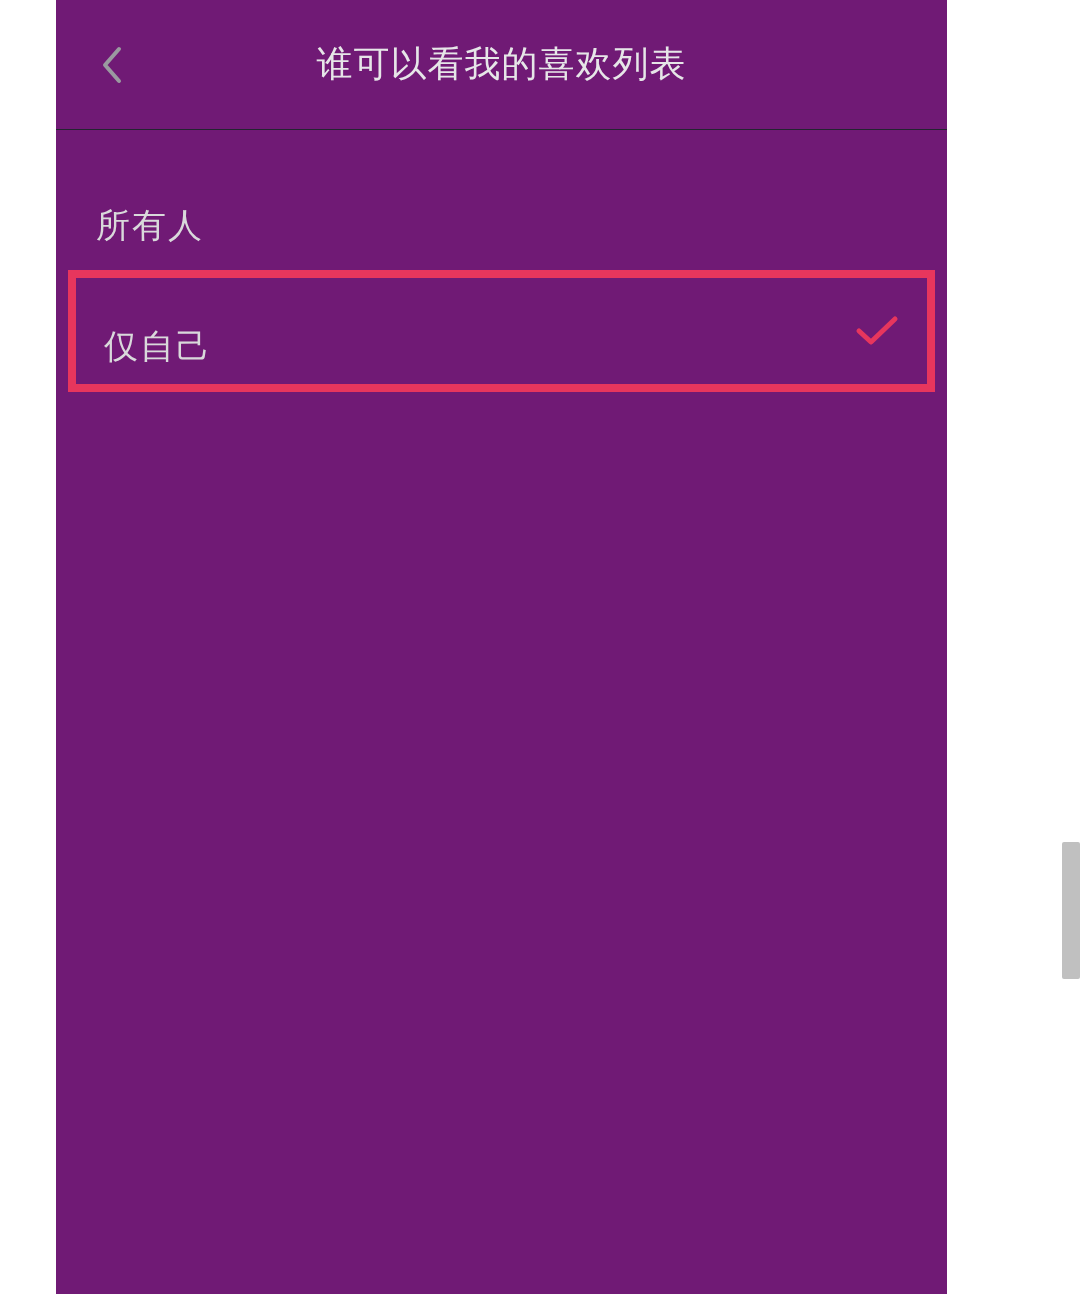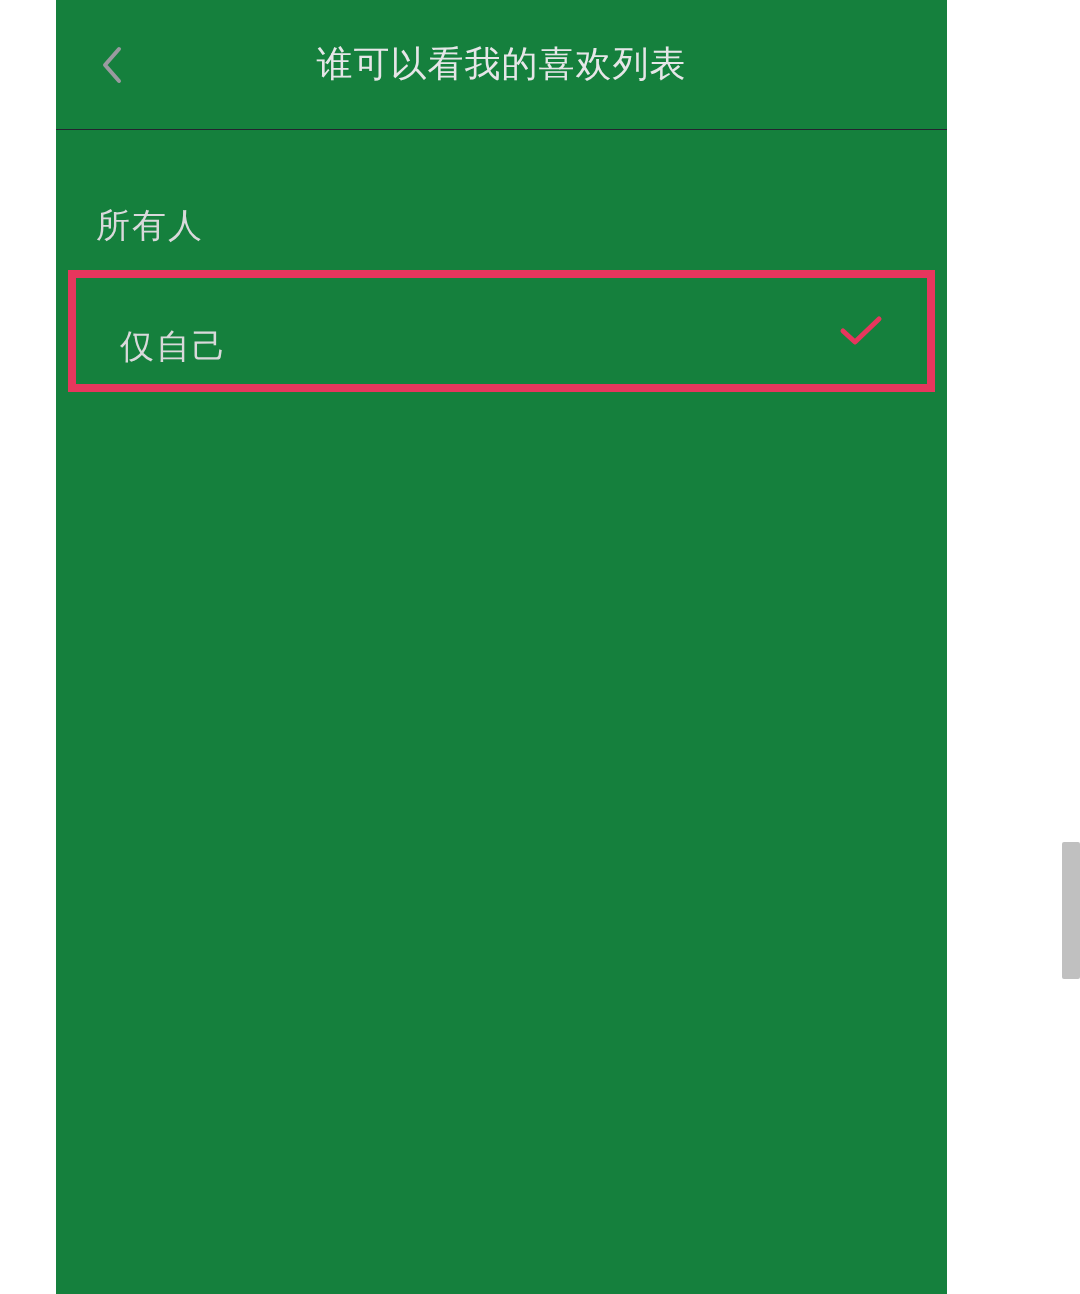--- a/index.html
+++ b/index.html
@@ -13,21 +13,21 @@
       background: #ffffff;
       font-family: -apple-system, BlinkMacSystemFont, "PingFang SC", "Microsoft YaHei", sans-serif;
       position: relative;
     }
     .app-container {
       position: absolute;
       left: 56px;
       top: 0;
       width: 891px;
       height: 1294px;
-      background: #15803d;
+      background: #701a75;
     }
     .header {
       position: relative;
       height: 130px;
       border-bottom: 1px solid #232430;
       display: flex;
       align-items: center;
       justify-content: center;
     }
     .back-button {
@@ -68,21 +68,21 @@
       color: #d9d9db;
       font-size: 34px;
       font-weight: 400;
       letter-spacing: 2px;
       margin-top: 32px;
     }
     .option-row.highlighted {
       border: 8px solid #e7365d;
       margin: 0 12px;
       height: 122px;
-      padding: 0 44px;
+      padding: 0 28px;
     }
     .check-icon {
       display: flex;
       align-items: center;
       justify-content: center;
     }
     .check-icon svg {
       width: 44px;
       height: 34px;
     }

